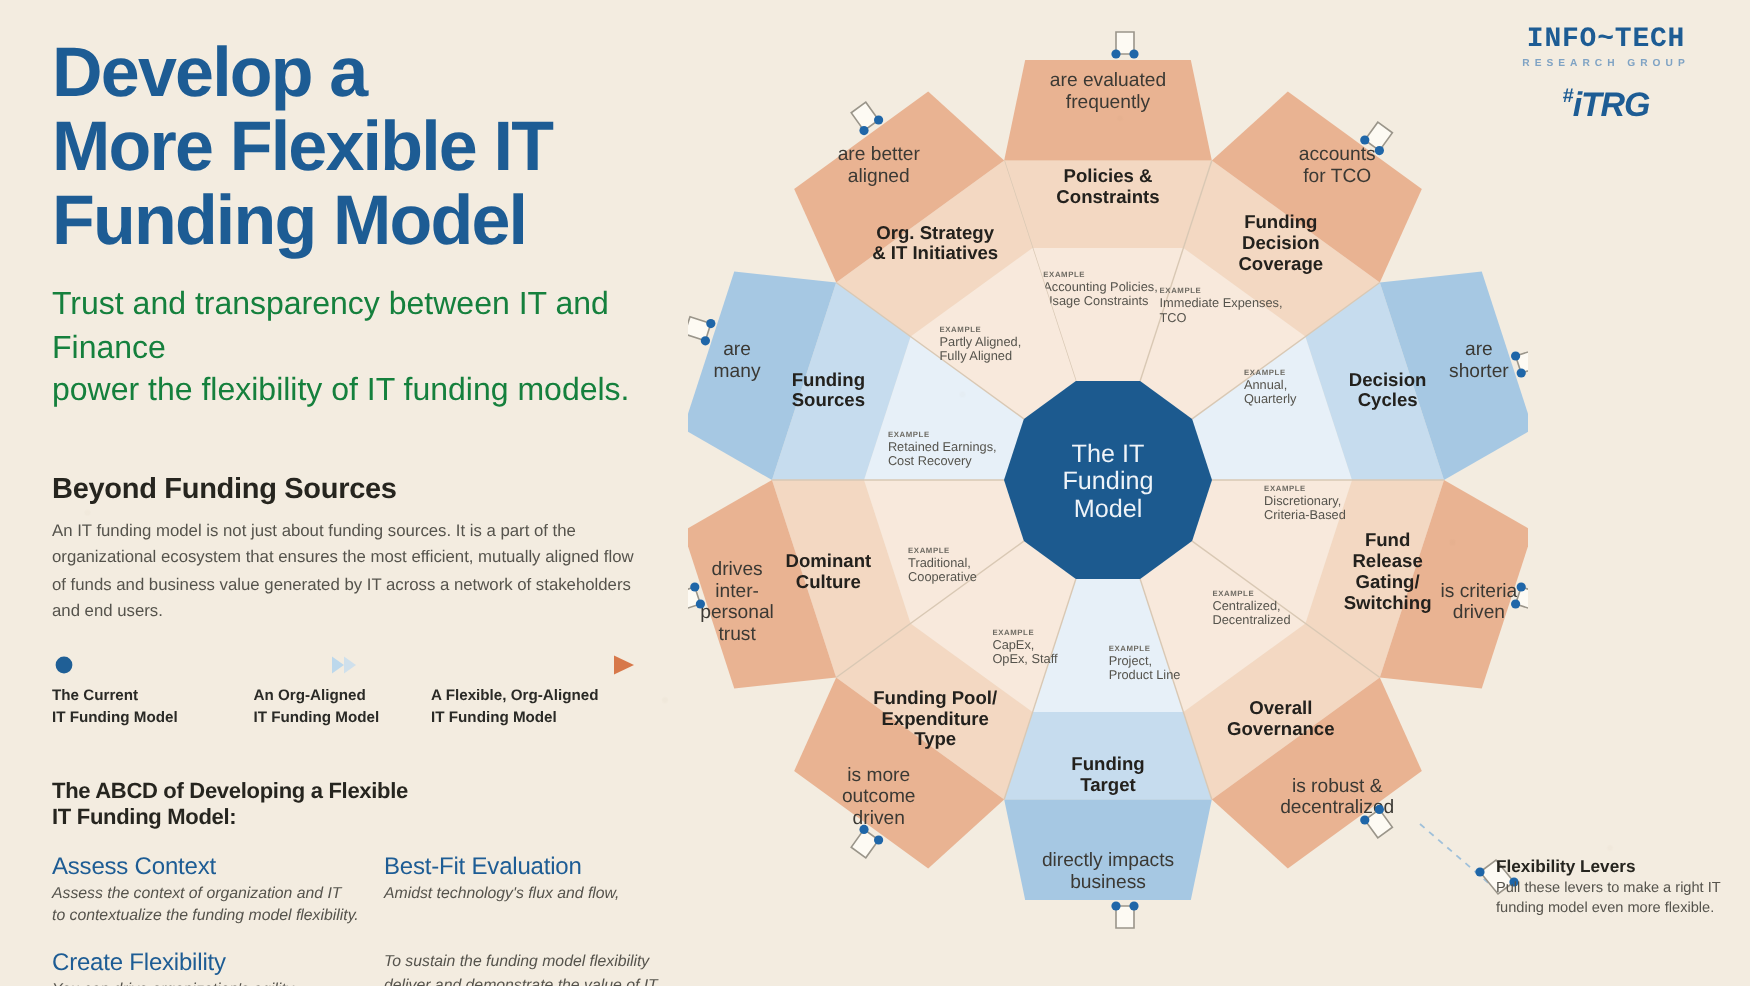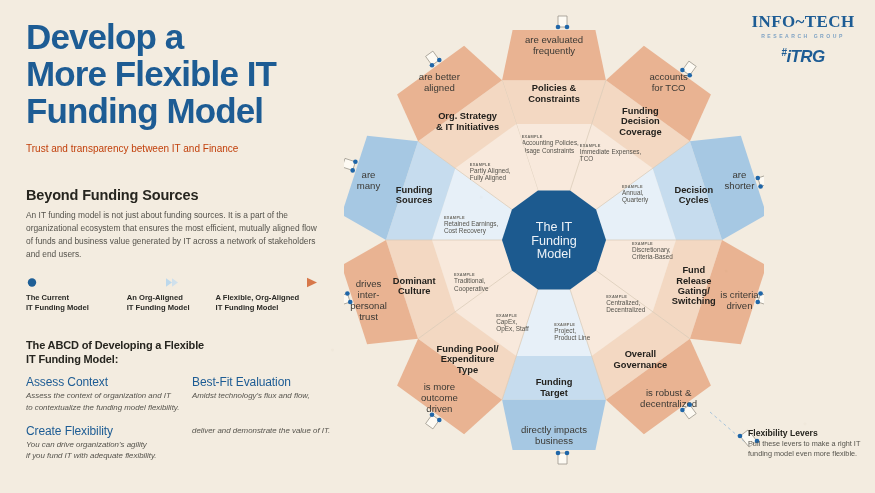--- a/index.html
+++ b/index.html
@@ -28,22 +28,22 @@
 
   #title {
     color:#1d5c94;
     font-weight:bold;
     font-size:35px;
     line-height:1.06;
     letter-spacing:-0.9px;
   }
   #subtitle {
     margin-top:13px;
-    color:#c2410c;
-    font-size:10px;
+    color:#15803d;
+    font-size:16px;
     line-height:1.33;
   }
 
   .sec-head {
     color:#26251f;
     font-weight:bold;
     font-size:14.5px;
     letter-spacing:-0.15px;
   }
   #beyond { margin-top:31px; }
@@ -78,22 +78,22 @@
   .abcd-item-h {
     color:#1d5c94; font-weight:normal; font-size:12px; letter-spacing:-0.1px;
   }
   .abcd-item-b {
     color:#55534c; font-size:7.9px; line-height:1.45; margin-top:1px;font-style:italic;
   }
 
   
   #logo { position:absolute; right:16px; top:12px; width:112px; text-align:center; z-index:6;}
   #logo-main {
-    color:#1d5c94; font-family:Liberation Serif, serif; font-weight:bold;
-    font-size:17px; letter-spacing:0.4px;
+    color:#1d5c94; font-family:Liberation Mono, monospace; font-weight:bold;
+    font-size:14px; letter-spacing:0.4px;
   }
   #logo-sub {
     color:#7fa3c4; font-size:5.1px; letter-spacing:2.5px; margin-top:1px; font-weight:bold;
   }
   #logo-tag {
     margin-top:8px; color:#1d5c94; font-weight:bold; font-size:17px;
     letter-spacing:-0.6px; font-style:italic;
   }
   #logo-tag .hash { font-size:10px; font-style:normal; vertical-align:top; }
 
@@ -118,20 +118,21 @@
 <div id="left">
 
   <div id="title">
     <div>Develop a</div>
     <div>More Flexible IT</div>
     <div>Funding Model</div>
   </div>
 
   <div id="subtitle">
     <div>Trust and transparency between IT and Finance</div>
+    <div>power the flexibility of IT funding models.</div>
   </div>
 
   <div id="beyond">
     <div class="sec-head">Beyond Funding Sources</div>
     <div id="beyond-body">An IT funding model is not just about funding sources. It is a part of the organizational ecosystem that ensures the most efficient, mutually aligned flow of funds and business value generated by IT across a network of stakeholders and end users.</div>
 
     <div id="spectrum">
       <svg width="292" height="13" viewBox="0 0 292 13">
         <defs>
           <linearGradient id="specgrad" x1="0" y1="0" x2="1" y2="0">
@@ -189,20 +190,21 @@
       <div>
         <div class="abcd-item-h">Create Flexibility</div>
         <div class="abcd-item-b">
           <div>You can drive organization's agility</div>
           <div>if you fund IT with adequate flexibility.</div>
         </div>
       </div>
 
       <div>
         <div class="abcd-item-b">
+          <div>To sustain the funding model flexibility</div>
           <div>deliver and demonstrate the value of IT.</div>
         </div>
       </div>
 
     </div>
   </div>
 </div>
 
 <div id="logo">
   <div id="logo-main">INFO~TECH</div>

